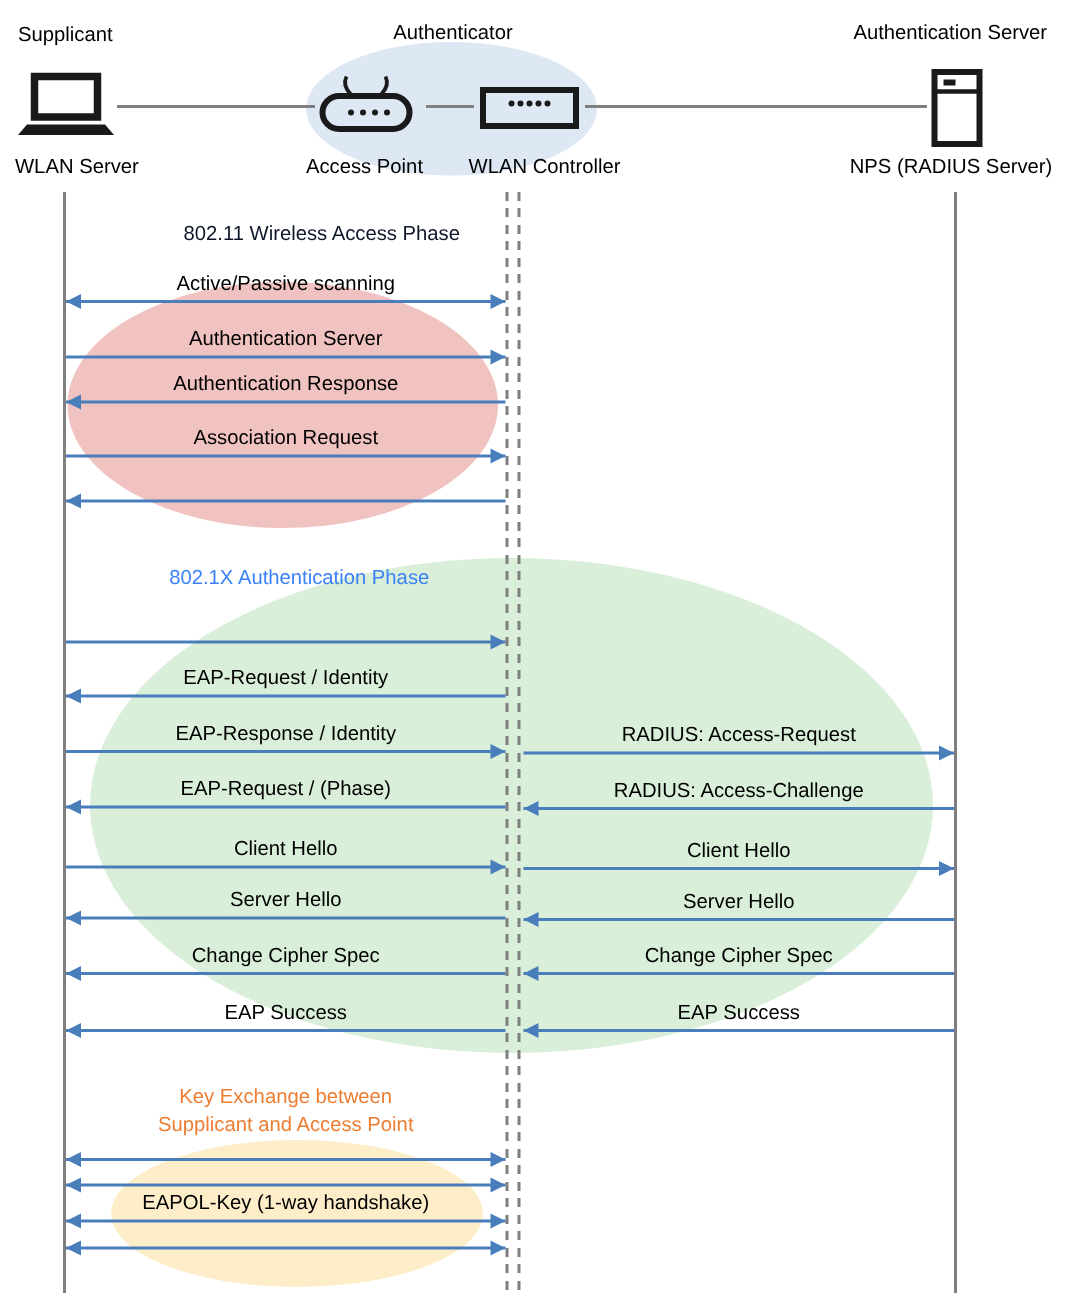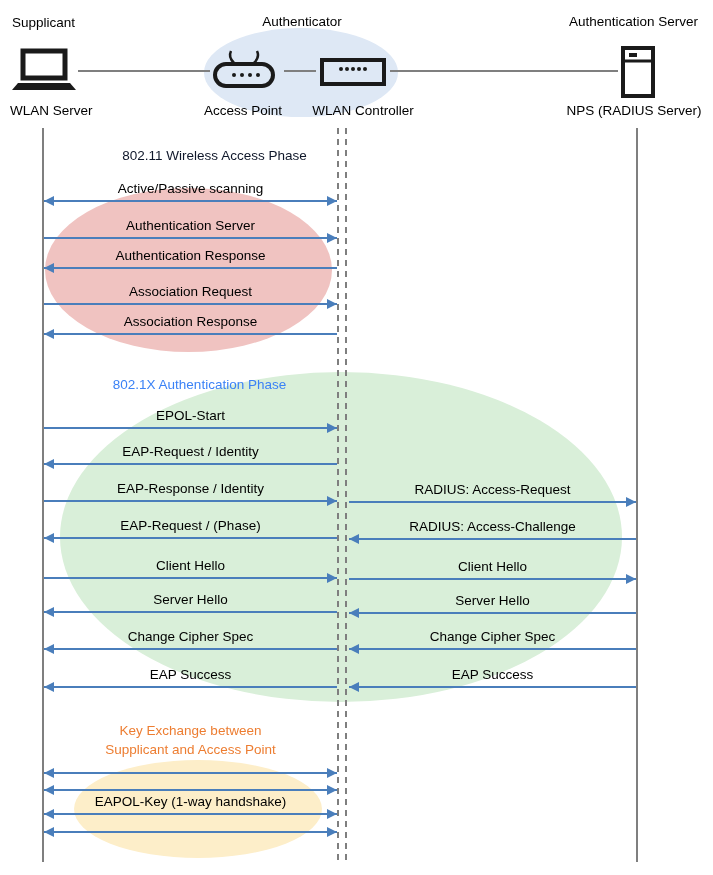--- a/index.html
+++ b/index.html
@@ -101,24 +101,22 @@
 
   <div class="mlabel" style="left:44px;top:217px;width:293px">Authentication Server</div>
   <div class="mline head-r" style="left:44px;top:237px;width:293px"></div>
 
   <div class="mlabel" style="left:44px;top:247px;width:293px">Authentication Response</div>
   <div class="mline head-l" style="left:44px;top:267px;width:293px"></div>
 
   <div class="mlabel" style="left:44px;top:283px;width:293px">Association Request</div>
   <div class="mline head-r" style="left:44px;top:303px;width:293px"></div>
 
-  <div class="mlabel" style="left:44px;top:313px;width:293px">Association Response</div>
   <div class="mline head-l" style="left:44px;top:333px;width:293px"></div>
 
-  <div class="mlabel" style="left:44px;top:407px;width:293px">EPOL-Start</div>
   <div class="mline head-r" style="left:44px;top:427px;width:293px"></div>
 
   <div class="mlabel" style="left:44px;top:443px;width:293px">EAP-Request / Identity</div>
   <div class="mline head-l" style="left:44px;top:463px;width:293px"></div>
 
   <div class="mlabel" style="left:44px;top:480px;width:293px">EAP-Response / Identity</div>
   <div class="mline head-r" style="left:44px;top:500px;width:293px"></div>
 
   <div class="mlabel" style="left:44px;top:517px;width:293px">EAP-Request / (Phase)</div>
   <div class="mline head-l" style="left:44px;top:537px;width:293px"></div>

